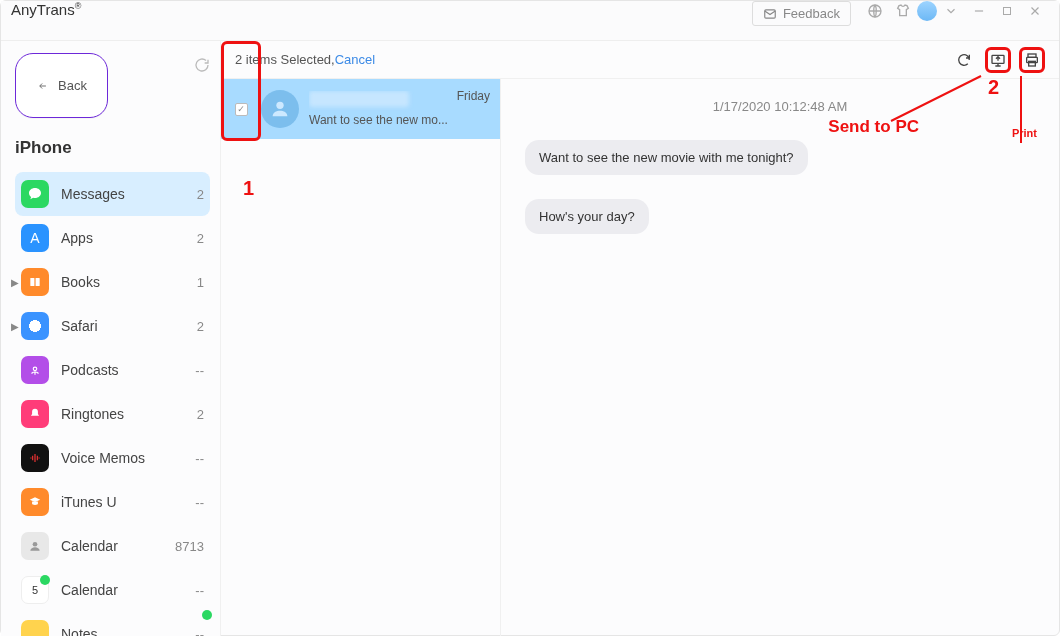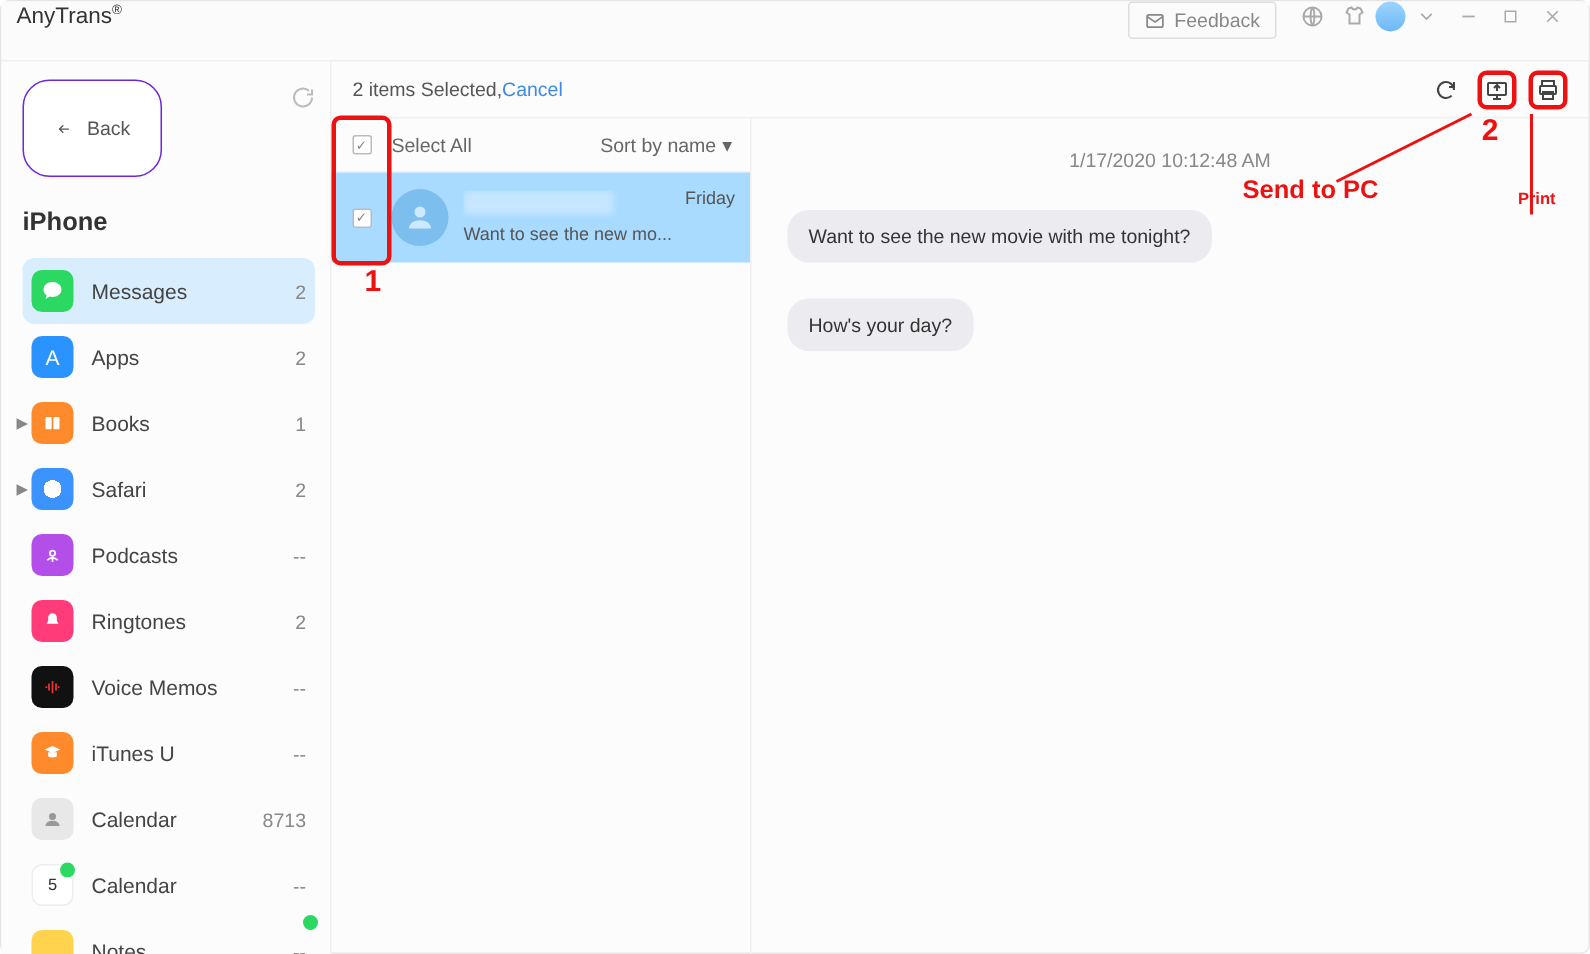--- a/index.html
+++ b/index.html
@@ -263,30 +263,20 @@
             <svg width="18" height="18" viewBox="0 0 24 24" fill="none" stroke="currentColor" stroke-width="2">
               <rect x="6" y="3" width="12" height="5"></rect>
               <rect x="4" y="8" width="16" height="8" rx="1"></rect>
               <rect x="7" y="14" width="10" height="7"></rect>
             </svg>
           </div>
       </div>
 
       <div class="content">
         <div class="convo-list">
-          <div class="list-header">
-            <div class="check-col">
-                <div class="checkbox checked"></div>
-              </div>
-            <span>Select All</span>
-            <div class="sort-cell">
-              <span>Sort by name</span>
-              <span>▾</span>
-            </div>
-          </div>
           <div style="position:relative">
             <div class="convo-item">
               <div class="check-col">
                   <div class="checkbox checked"></div>
                 </div>
               <div class="avatar-md">
                   <svg width="22" height="22" viewBox="0 0 24 24" fill="#cde9ff">
                     <circle cx="12" cy="8" r="4"></circle>
                     <path d="M4 20c0-4 4-6 8-6s8 2 8 6"></path>
                   </svg>

